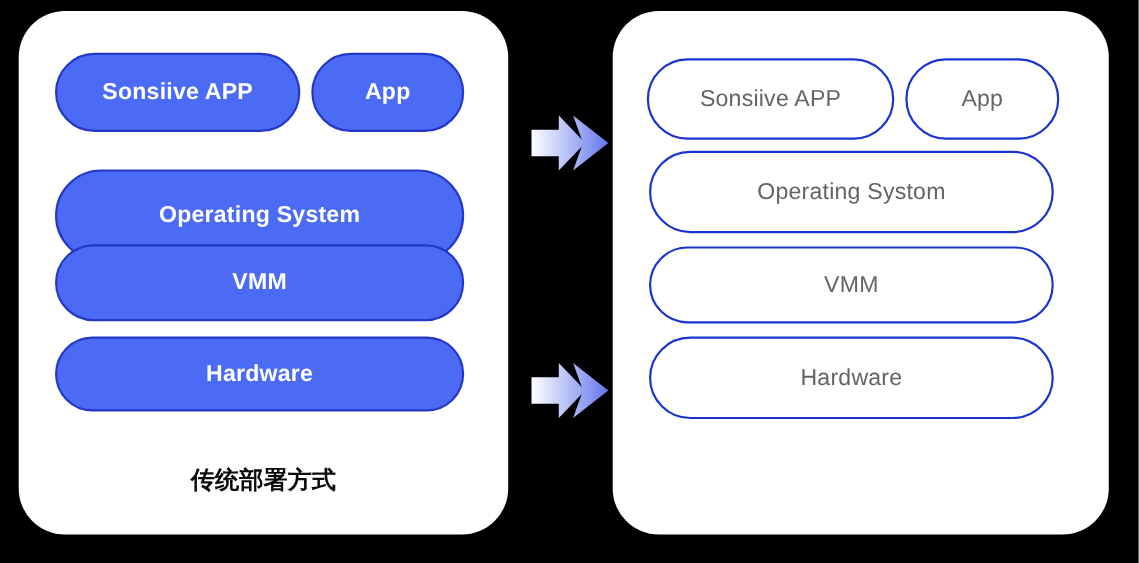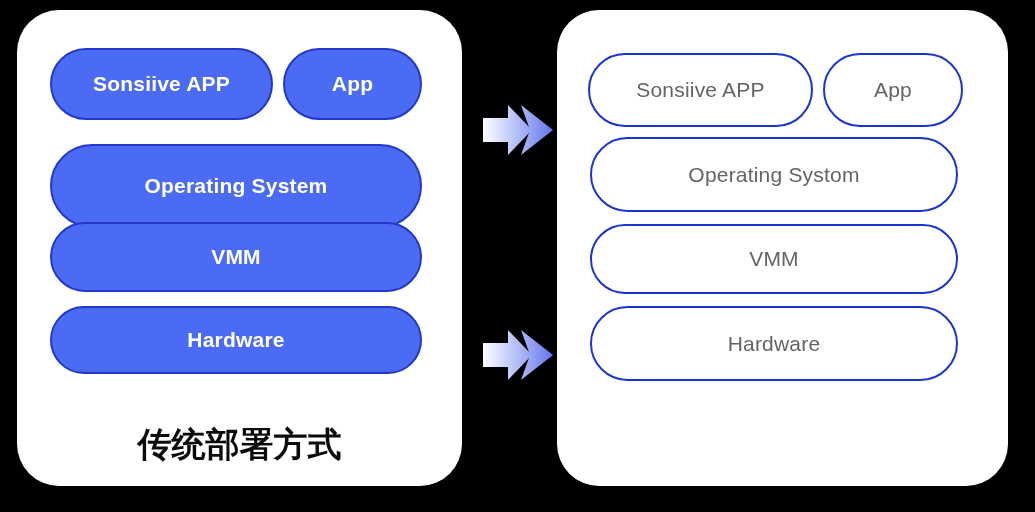--- a/index.html
+++ b/index.html
@@ -35,36 +35,36 @@
   .pill.outline {
     background: var(--card-bg, #fff);
     border: 2px solid var(--outline-border, #1a35cf);
     color: var(--outline-text, #626468);
     font-weight: 500;
   }
 
   
   .l-sonsiive { left:33px;  top:38px;  width:223px; height:72px; }
   .l-app      { left:266px; top:38px;  width:139px; height:72px; }
-  .l-os       { left:33px;  top:134px; width:372px; height:84px; }
+  .l-os       { left:33px;  top:144px; width:372px; height:84px; }
   .l-vmm      { left:33px;  top:212px; width:372px; height:70px; }
   .l-hw       { left:33px;  top:296px; width:372px; height:68px; }
 
   
   .r-sonsiive { left:31px;  top:43px;  width:225px; height:74px; }
   .r-app      { left:266px; top:43px;  width:140px; height:74px; }
   .r-os       { left:33px;  top:127px; width:368px; height:75px; }
   .r-vmm      { left:33px;  top:214px; width:368px; height:70px; }
   .r-hw       { left:33px;  top:296px; width:368px; height:75px; }
 
   .caption {
     position: absolute;
     left: 0; right: 0; top: 412px;
     text-align: center;
-    font-size: 34px;
+    font-size: 22px;
     font-weight: 700;
     color: var(--caption-text, #0b0b0b);
   }
 
   .arrow { position: absolute; width:70px; height:54px; }
   .arrow-top    { left:483px; top:103px; }
   .arrow-bottom { left:483px; top:328px; }
   .grad-start { stop-color: var(--arrow-start, #ffffff); }
   .grad-mid   { stop-color: var(--arrow-mid,   #b9c3f7); }
   .grad-end   { stop-color: var(--arrow-end,   #6575ec); }

